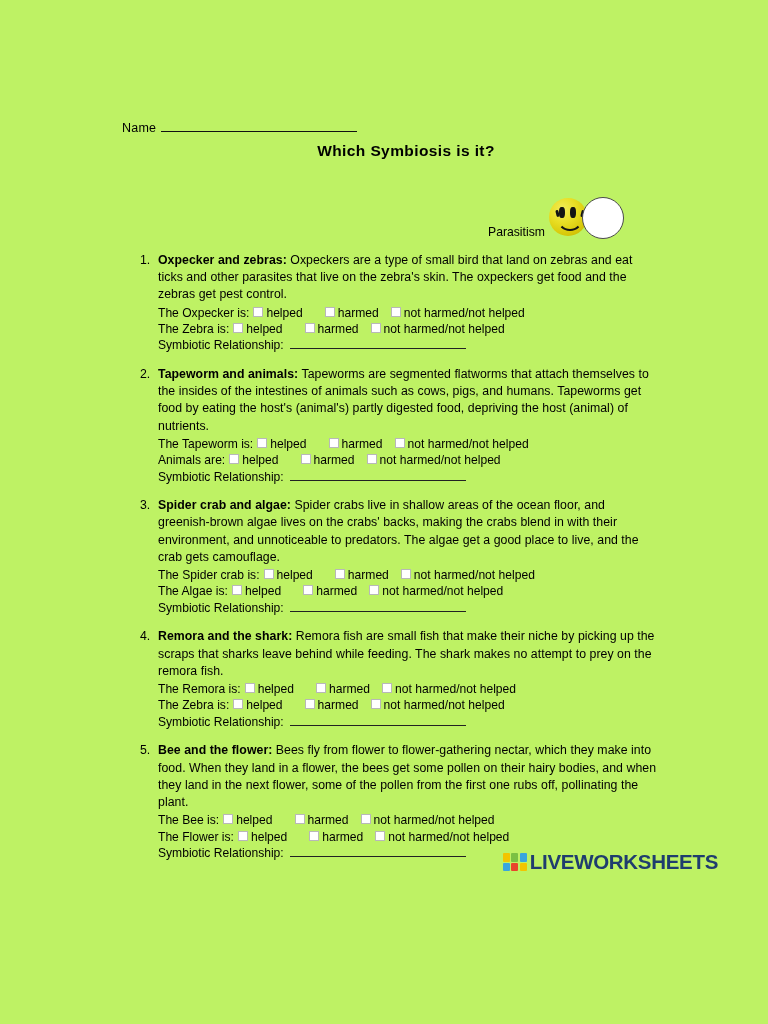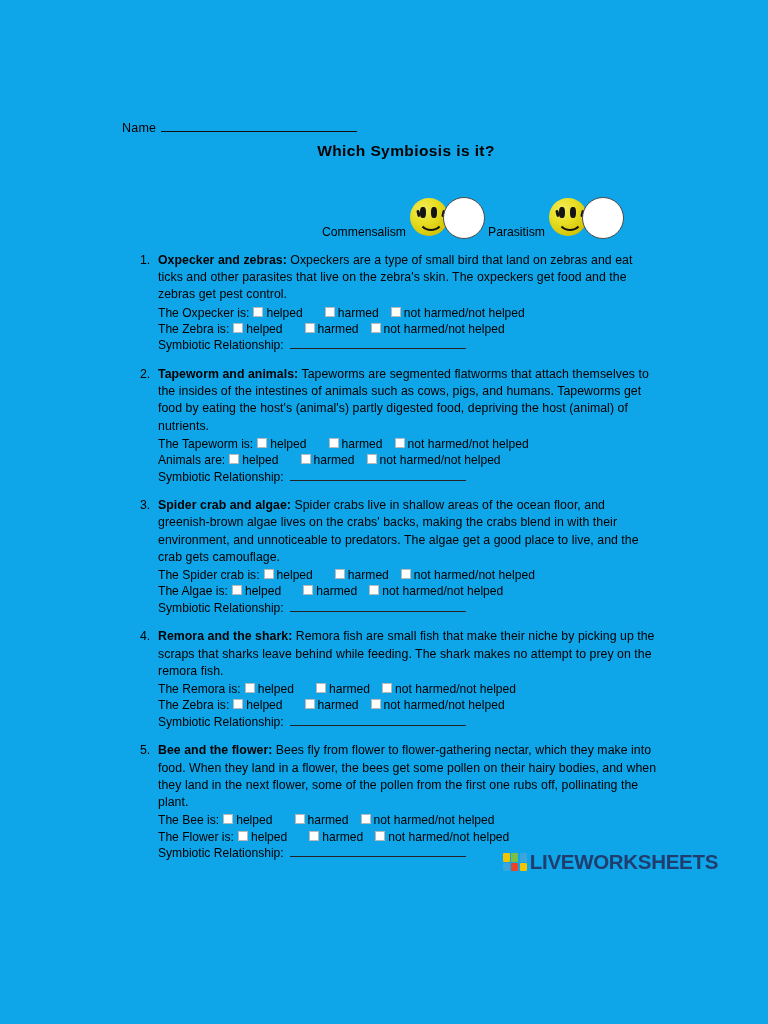--- a/index.html
+++ b/index.html
@@ -14,21 +14,21 @@
     font-family: "Liberation Sans", sans-serif;
     color: #000000;
     overflow: hidden;
   }
 
   .page {
     position: absolute;
     left: 0; top: 0;
     width: 768px;
     height: 1024px;
-    background: #0ea5e9;
+    background: #bef264;
   }
 
   
   .name-row {
     position: absolute;
     left: 122px;
     top: 120px;
     display: flex;
     align-items: baseline;
     font-size: 12.5px;
@@ -264,31 +264,20 @@
     <span class="name-label">Name</span>
     <span class="name-line"></span>
   </div>
 
   <div class="worksheet-title">Which Symbiosis is it?</div>
 
 
   <div class="legend">
 
 
-    <div class="legend-item i1">
-      <span class="legend-label">Commensalism</span>
-      <span class="smiley-pair">
-        <span class="smiley">
-          <span class="eye left"></span>
-          <span class="eye right"></span>
-          <span class="mouth"></span>
-        </span>
-        <span class="blank-circle"></span>
-      </span>
-    </div>
 
     <div class="legend-item i2">
       <span class="legend-label">Parasitism</span>
       <span class="smiley-pair">
         <span class="smiley">
           <span class="eye left"></span>
           <span class="eye right"></span>
           <span class="mouth"></span>
         </span>
         <span class="blank-circle"></span>

